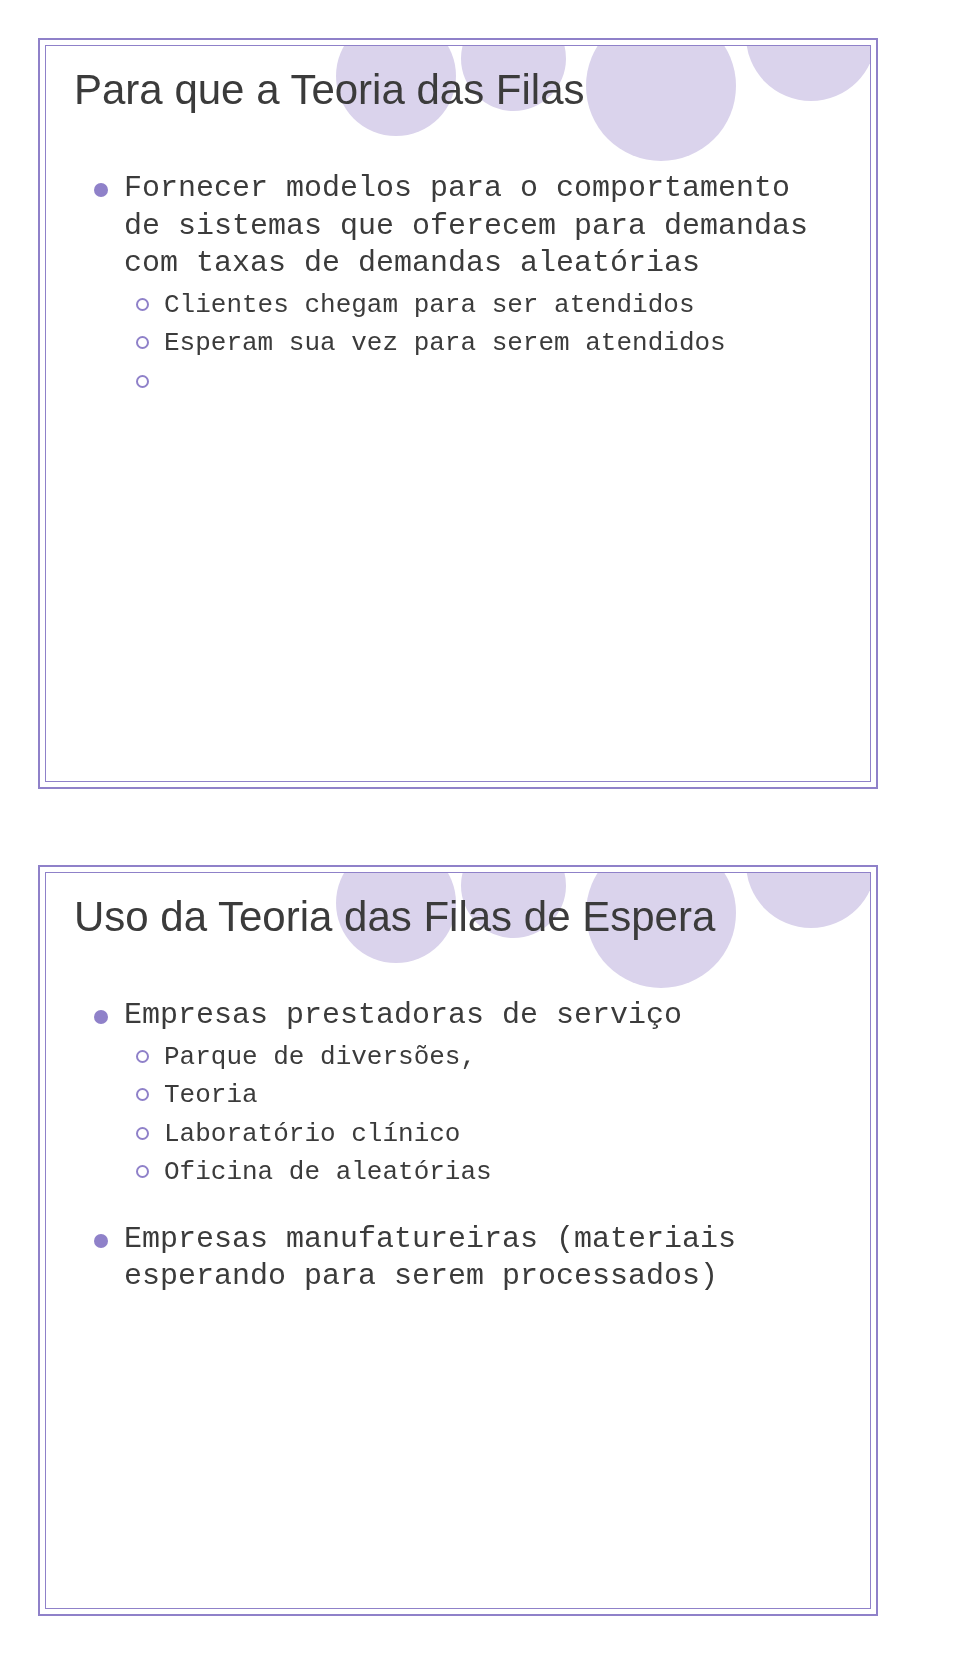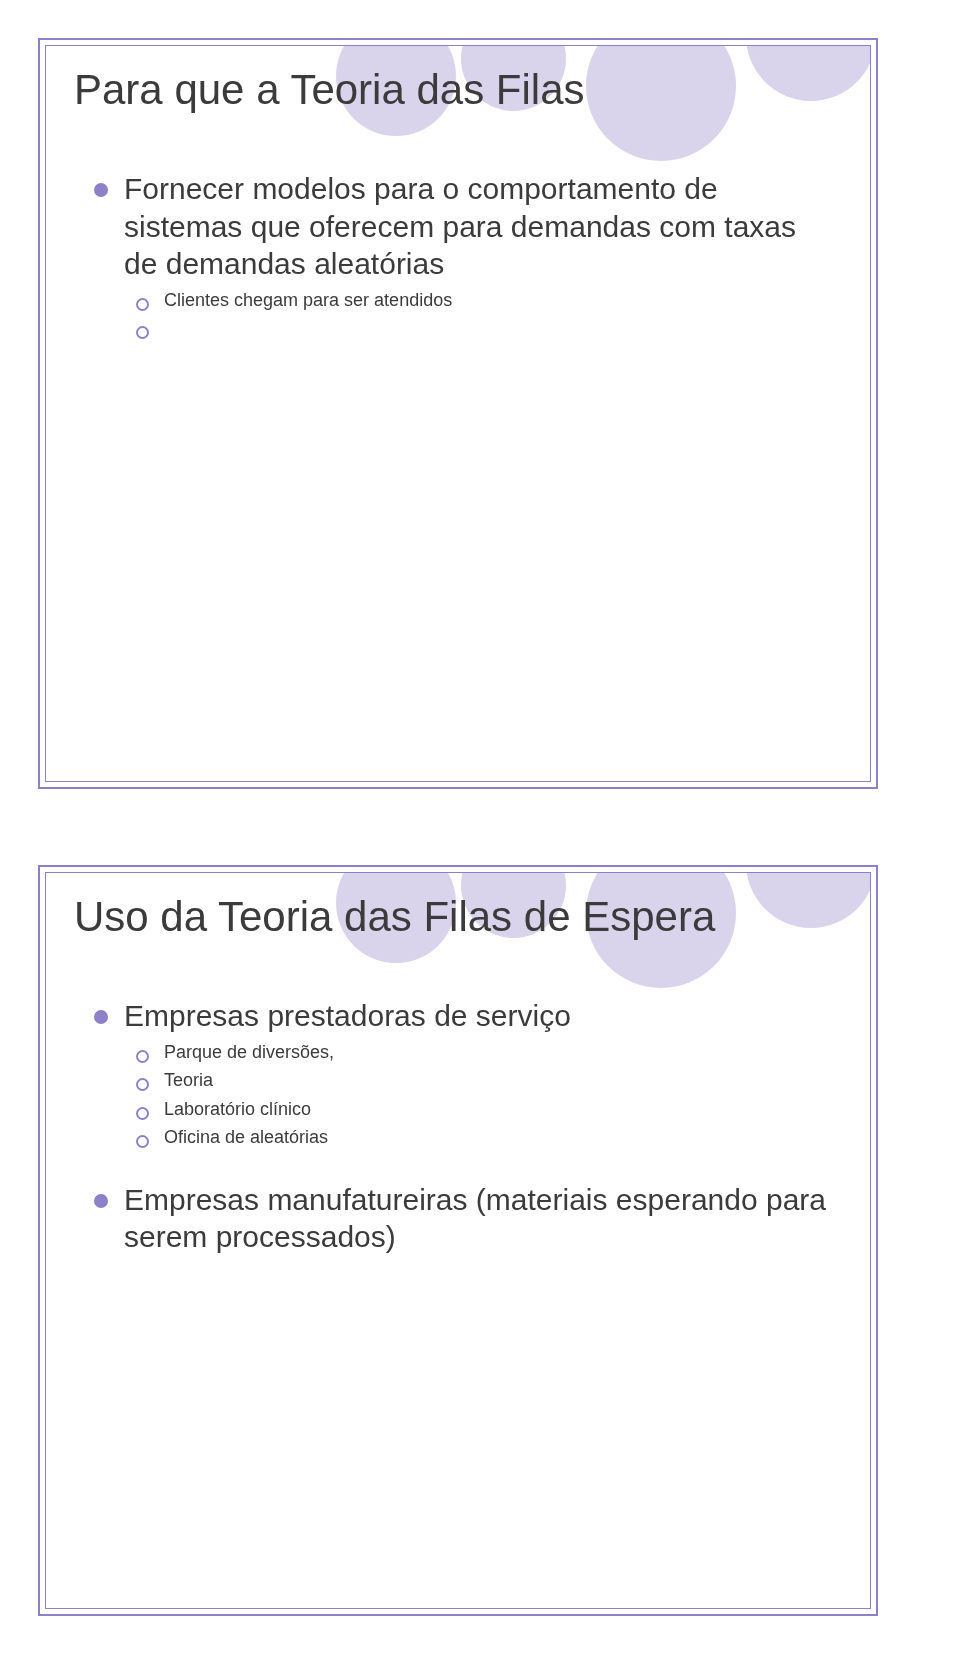--- a/index.html
+++ b/index.html
@@ -54,37 +54,38 @@
     color: #3b3b3b;
     font-weight: normal;
   }
   .content {
     position: absolute;
     left: 48px;
     top: 110px;
     right: 40px;
     font-size: 30px;
     line-height: 1.25;
+    font-family: Liberation Mono, monospace;
   }
   .lvl1 {
     margin-top: 14px;
     position: relative;
     padding-left: 30px;
   }
   .lvl1 .dot {
     position: absolute;
     left: 0;
     top: 13px;
     width: 14px;
     height: 14px;
     border-radius: 50%;
     background: #8f81c9;
   }
   .lvl2 {
-    font-size: 18px;
+    font-size: 26px;
     margin-top: 6px;
     margin-left: 42px;
     position: relative;
     padding-left: 28px;
   }
   .lvl2 .ring {
     position: absolute;
     left: 0;
     top: 9px;
     width: 13px;
@@ -111,20 +112,24 @@
       <div class="slide-title">Para que a Teoria das Filas</div>
 
       <div class="content">
         <div class="lvl1">
           <span class="dot"></span>
           <span>Fornecer modelos para o comportamento de sistemas que oferecem para demandas com taxas de demandas aleatórias</span>
         </div>
         <div class="lvl2">
           <span class="ring"></span>
           <span>Clientes chegam para ser atendidos</span>
+        </div>
+        <div class="lvl2">
+          <span class="ring"></span>
+          <span>Esperam sua vez para serem atendidos</span>
         </div>
         <div class="lvl2">
           <span class="ring"></span>
         </div>
       </div>
 
     </div>
   </div>
 </div>
 

